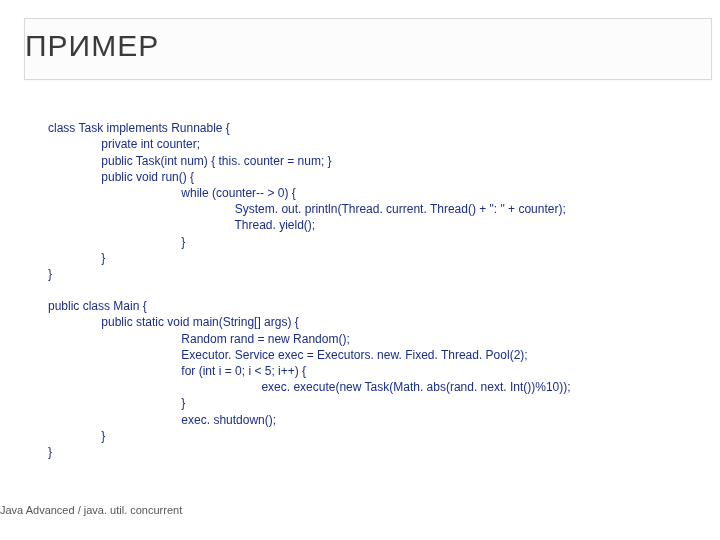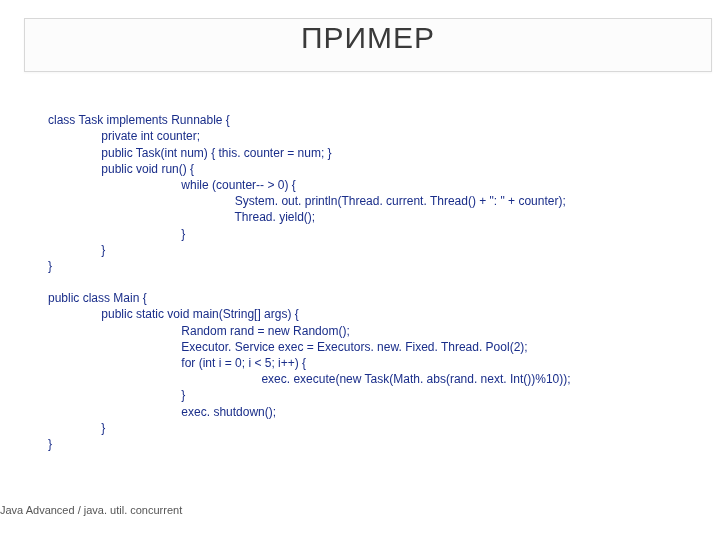--- a/index.html
+++ b/index.html
@@ -7,22 +7,21 @@
     width: 720px;
     height: 540px;
     background: #ffffff;
     font-family: Arial, Helvetica, sans-serif;
     position: relative;
   }
   .title-bar {
     margin: 18px 8px 0 24px;
     border: 1px solid #d8d8d8;
     background: #fcfcfc;
-    padding: 2px 0 16px 0;
-    text-align: center;
+    padding: 10px 0 16px 0;
     box-shadow: 0 1px 2px rgba(0,0,0,0.04);
   }
   .title-bar h1 {
     font-size: 30px;
     font-weight: 400;
     color: #3a3a3a;
     letter-spacing: 1px;
   }
   .code-block {
     margin: 24px 0 0 48px;

